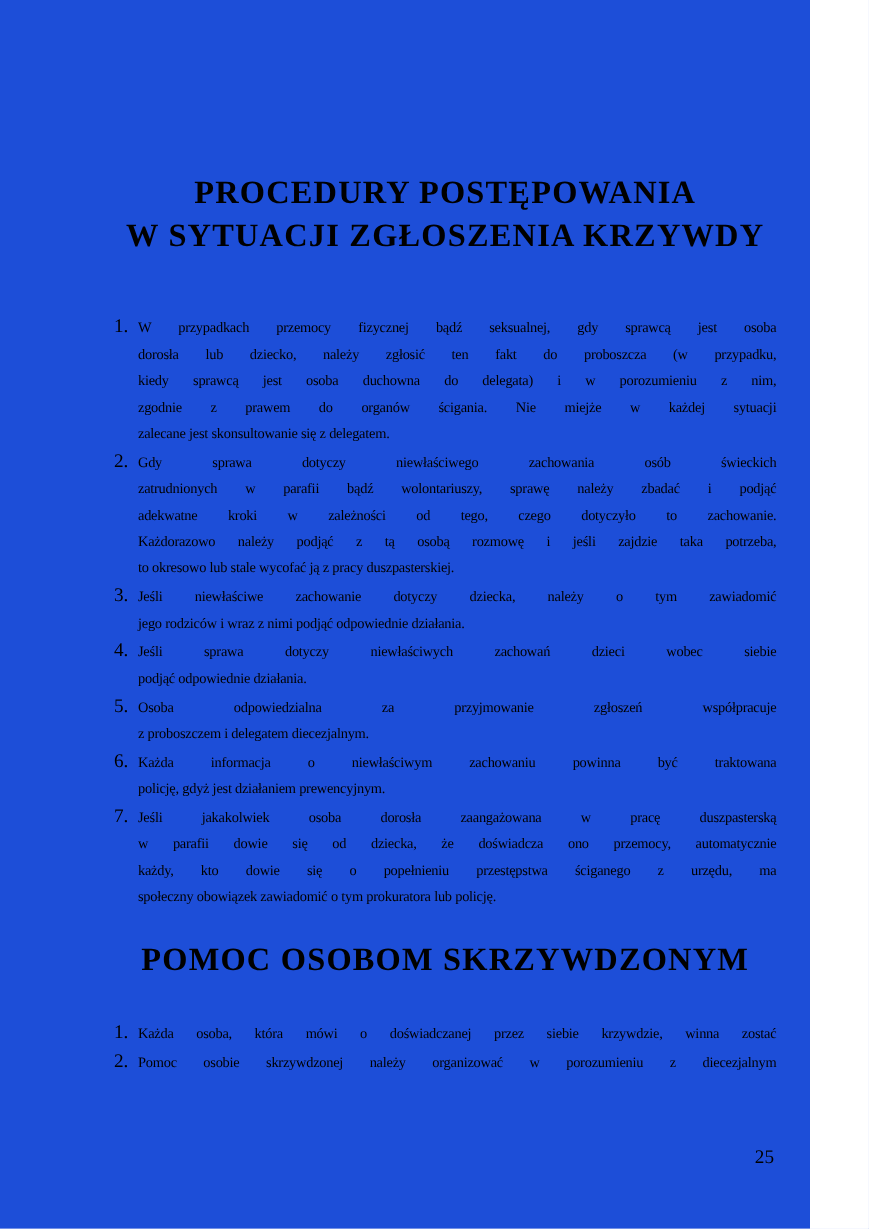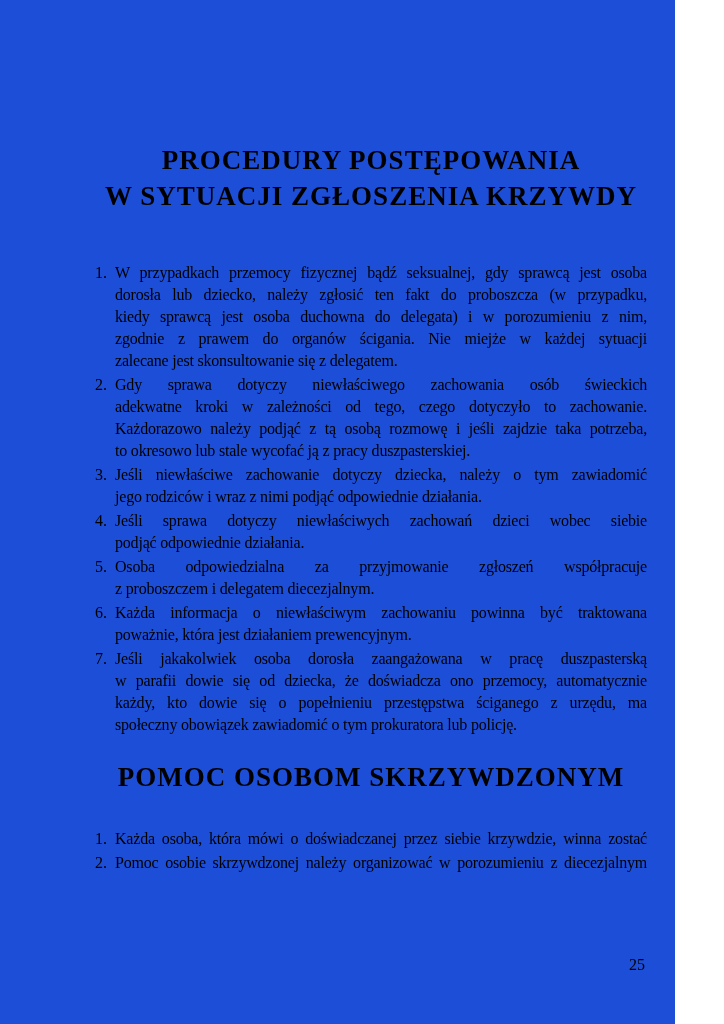--- a/index.html
+++ b/index.html
@@ -54,21 +54,21 @@
   .marker {
     flex: 0 0 20px;
     font-size: 16px;
     line-height: 22px;
   }
   .item-body {
     flex: 1;
     min-width: 0;
   }
   .tline {
-    font-size: 16px;
+    font-size: 12px;
     line-height: 22px;
     letter-spacing: -0.2px;
     white-space: normal;
     hyphens: none;
   }
   .tline.j {
     text-align: justify;
     text-align-last: justify;
   }
   .footer-page-number {
@@ -98,20 +98,21 @@
             <div class="tline j">dorosła lub dziecko, należy zgłosić ten fakt do proboszcza (w przypadku,</div>
             <div class="tline j">kiedy sprawcą jest osoba duchowna do delegata) i w porozumieniu z nim,</div>
             <div class="tline j">zgodnie z prawem do organów ścigania. Nie miejże w każdej sytuacji</div>
             <div class="tline">zalecane jest skonsultowanie się z delegatem.</div>
           </div>
         </div>
         <div class="list-item">
           <span class="marker">2.</span>
           <div class="item-body">
             <div class="tline j">Gdy sprawa dotyczy niewłaściwego zachowania osób świeckich</div>
+            <div class="tline j">zatrudnionych w parafii bądź wolontariuszy, sprawę należy zbadać i podjąć</div>
             <div class="tline j">adekwatne kroki w zależności od tego, czego dotyczyło to zachowanie.</div>
             <div class="tline j">Każdorazowo należy podjąć z tą osobą rozmowę i jeśli zajdzie taka potrzeba,</div>
             <div class="tline">to okresowo lub stale wycofać ją z pracy duszpasterskiej.</div>
           </div>
         </div>
         <div class="list-item">
           <span class="marker">3.</span>
           <div class="item-body">
             <div class="tline j">Jeśli niewłaściwe zachowanie dotyczy dziecka, należy o tym zawiadomić</div>
             <div class="tline">jego rodziców i wraz z nimi podjąć odpowiednie działania.</div>
@@ -128,21 +129,21 @@
           <span class="marker">5.</span>
           <div class="item-body">
             <div class="tline j">Osoba odpowiedzialna za przyjmowanie zgłoszeń współpracuje</div>
             <div class="tline">z proboszczem i delegatem diecezjalnym.</div>
           </div>
         </div>
         <div class="list-item">
           <span class="marker">6.</span>
           <div class="item-body">
             <div class="tline j">Każda informacja o niewłaściwym zachowaniu powinna być traktowana</div>
-            <div class="tline">poważnie, która jest działaniem prewencyjnym.</div>
+            <div class="tline">policję, gdyż jest działaniem prewencyjnym.</div>
           </div>
         </div>
         <div class="list-item">
           <span class="marker">7.</span>
           <div class="item-body">
             <div class="tline j">Jeśli jakakolwiek osoba dorosła zaangażowana w pracę duszpasterską</div>
             <div class="tline j">w parafii dowie się od dziecka, że doświadcza ono przemocy, automatycznie</div>
             <div class="tline j">każdy, kto dowie się o popełnieniu przestępstwa ściganego z urzędu, ma</div>
             <div class="tline">społeczny obowiązek zawiadomić o tym prokuratora lub policję.</div>
           </div>

